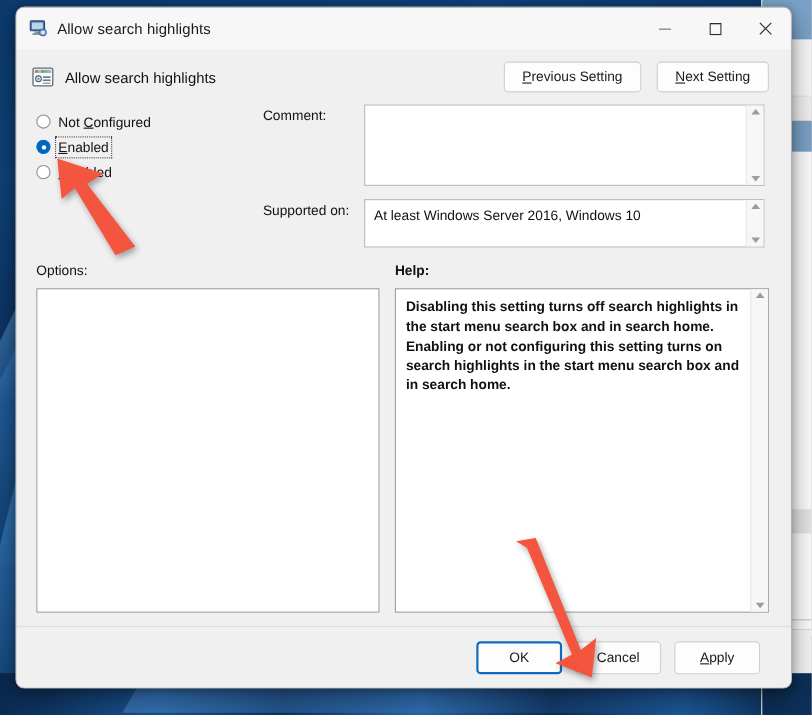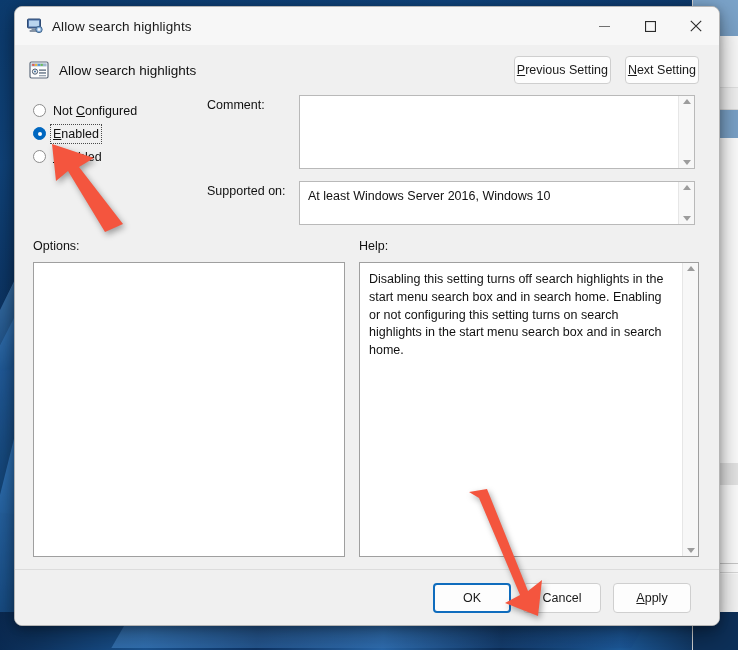--- a/index.html
+++ b/index.html
@@ -125,36 +125,37 @@
     color: #111;
   }
   .hdr-buttons { margin-left: auto; display: flex; gap: 14px; }
   .btn {
     font-family: "Liberation Sans", sans-serif;
     font-size: 12.5px;
     color: #1a1a1a;
     background: #fdfdfd;
     border: 1px solid #cfcfcf;
     border-radius: 4px;
-    padding: 6px 2px;
+    padding: 6px 16px;
     cursor: default;
     white-space: nowrap;
   }
   .btn u { text-decoration: underline; }
   .btn.primary-focus {
     border: 2px solid #0f6cbd;
     padding: 5px 21px;
     background: #fdfdfd;
   }
 
   
   .top-section {
     display: flex;
     padding: 0 24px 0 18px;
     flex: none;
+    gap: 32px;
   }
   .radios { width: 122px; padding-top: 4px; flex: none; }
   .radio-row {
     display: flex;
     align-items: center;
     height: 23px;
     cursor: default;
     position: relative;
   }
   .radio-mark {
@@ -240,21 +241,21 @@
   
   .mid-section {
     flex: 1;
     display: flex;
     padding: 14px 20px 0 18px;
     gap: 14px;
     min-height: 0;
   }
   .pane { display: flex; flex-direction: column; min-height: 0; }
   .pane.options { width: 312px; flex: none; }
-  .pane.help { flex: 1; }
+  .pane.help { flex: 1; font-weight: bold; }
   .pane-label {
     font-size: 12.5px;
     color: #111;
     margin-bottom: 9px;
     flex: none;
   }
   .pane-box {
     flex: 1;
     background: #fff;
     border: 1px solid #9f9f9f;

